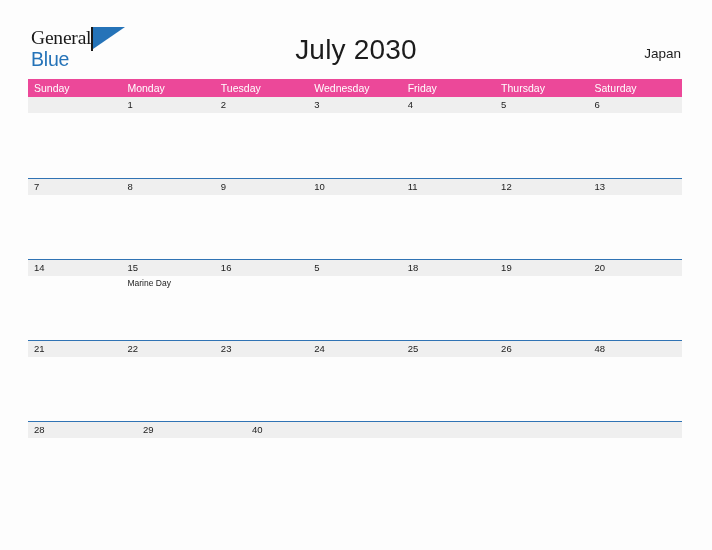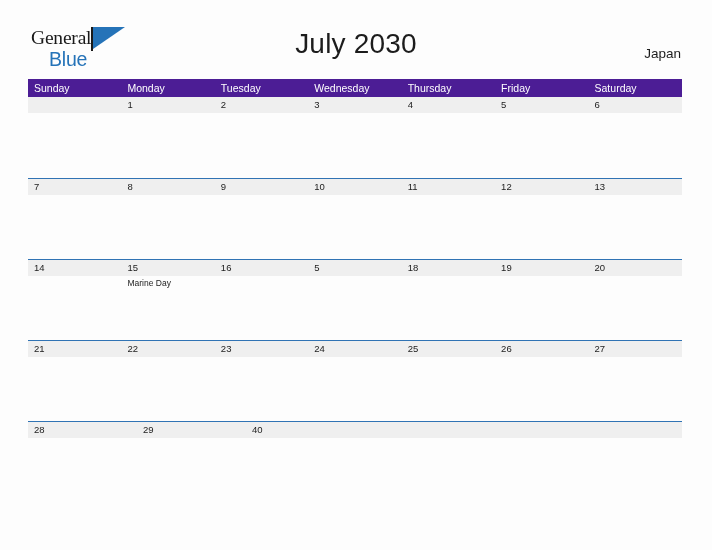--- a/index.html
+++ b/index.html
@@ -37,21 +37,20 @@
     letter-spacing: -0.2px;
     display: block;
     height: 21px;
     font-family: Liberation Serif, serif;
   }
   .brand-line-blue {
     font-size: 19.5px;
     color: #2573b8;
     letter-spacing: -0.2px;
     display: block;
-    margin-left: 18px;
     margin-top: 1px;
   }
   .brand-flag {
     position: absolute;
     left: 62px;
     top: -1px;
     width: 0;
     height: 0;
     border-left: 32px solid #2573b8;
     border-bottom: 22px solid transparent;
@@ -62,21 +61,21 @@
     top: -1px;
     width: 2px;
     height: 24px;
     background: #1a1a1a;
   }
 
   .calendar-title {
     position: absolute;
     left: 0;
     right: 0;
-    top: 28px;
+    top: 34px;
     text-align: center;
     font-size: 28px;
     font-weight: normal;
     color: #1c1c1c;
     letter-spacing: 0.2px;
   }
 
   .locale-label {
     position: absolute;
     right: 31px;
@@ -89,21 +88,21 @@
   
   .calendar {
     position: absolute;
     left: 28px;
     top: 79px;
     width: 654px;
   }
 
   .weekday-header {
     display: flex;
-    background: #4c1d95;
+    background: #ec4899;
     height: 18px;
   }
   .weekday-cell {
     flex: 1 1 0;
     color: #ffffff;
     font-size: 10.5px;
     line-height: 18px;
     padding-left: 6px;
     box-sizing: border-box;
     white-space: nowrap;
@@ -165,22 +164,22 @@
   <div class="locale-label">Japan</div>
 
 </div>
 
 <div class="calendar">
   <div class="weekday-header">
       <div class="weekday-cell">Sunday</div>
       <div class="weekday-cell">Monday</div>
       <div class="weekday-cell">Tuesday</div>
       <div class="weekday-cell">Wednesday</div>
+      <div class="weekday-cell">Friday</div>
       <div class="weekday-cell">Thursday</div>
-      <div class="weekday-cell">Friday</div>
       <div class="weekday-cell">Saturday</div>
     </div>
   <div class="weeks-container">
       <div class="week-row">
         <div class="day-cell empty">
           <span class="day-number"></span>
         </div>
         <div class="day-cell">
           <span class="day-number">1</span>
         </div>
@@ -262,21 +261,21 @@
         <div class="day-cell">
           <span class="day-number">24</span>
         </div>
         <div class="day-cell">
           <span class="day-number">25</span>
         </div>
         <div class="day-cell">
           <span class="day-number">26</span>
         </div>
         <div class="day-cell">
-          <span class="day-number">27</span>
+          <span class="day-number">48</span>
         </div>
       </div>
       <div class="week-row">
         <div class="day-cell">
           <span class="day-number">28</span>
         </div>
         <div class="day-cell">
           <span class="day-number">29</span>
         </div>
         <div class="day-cell">

